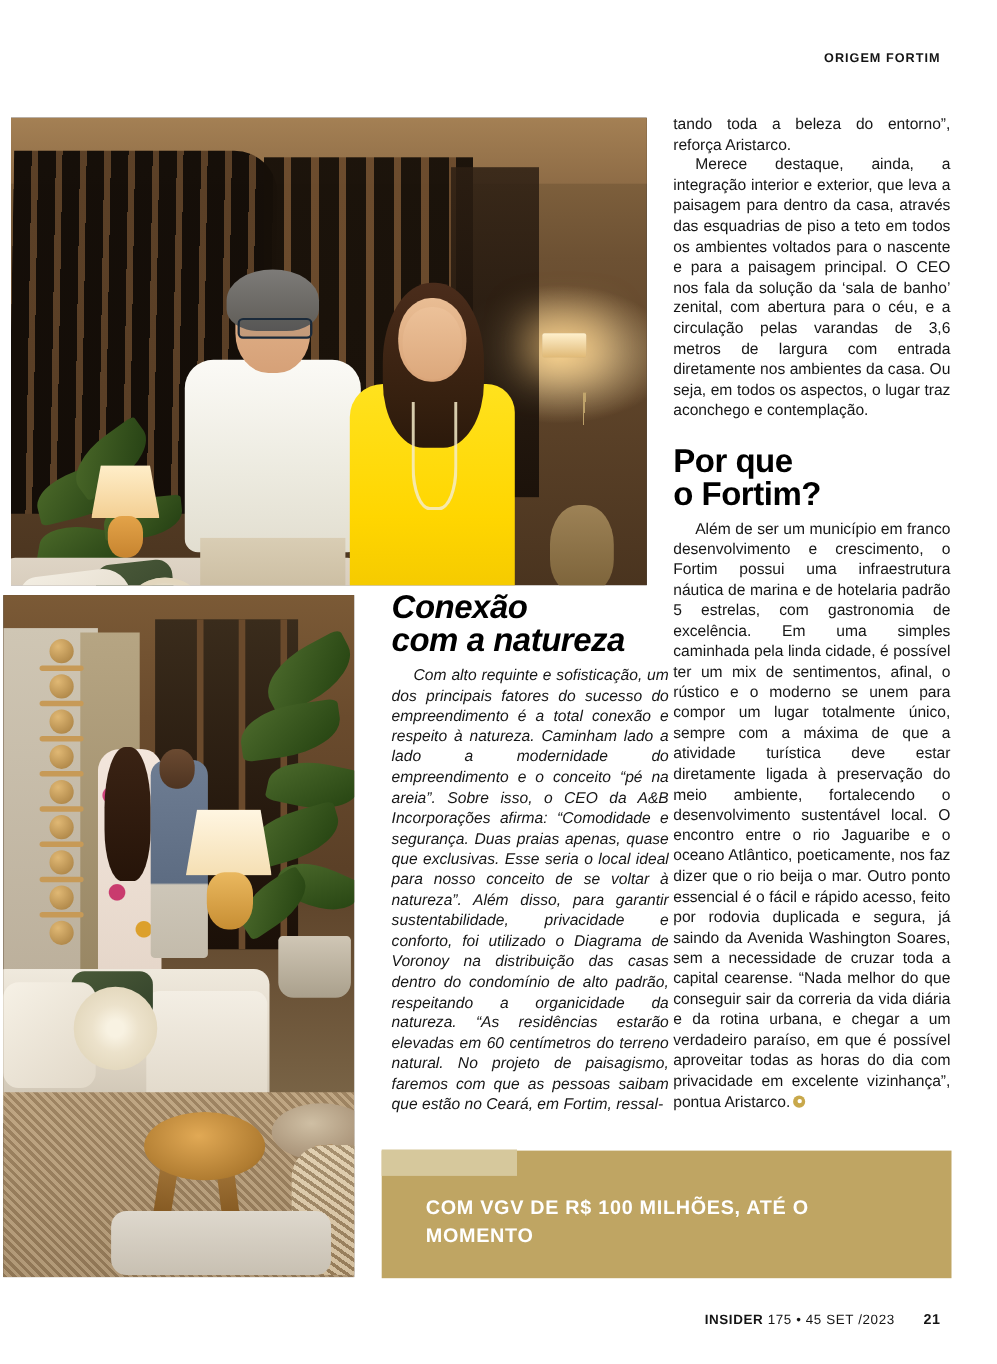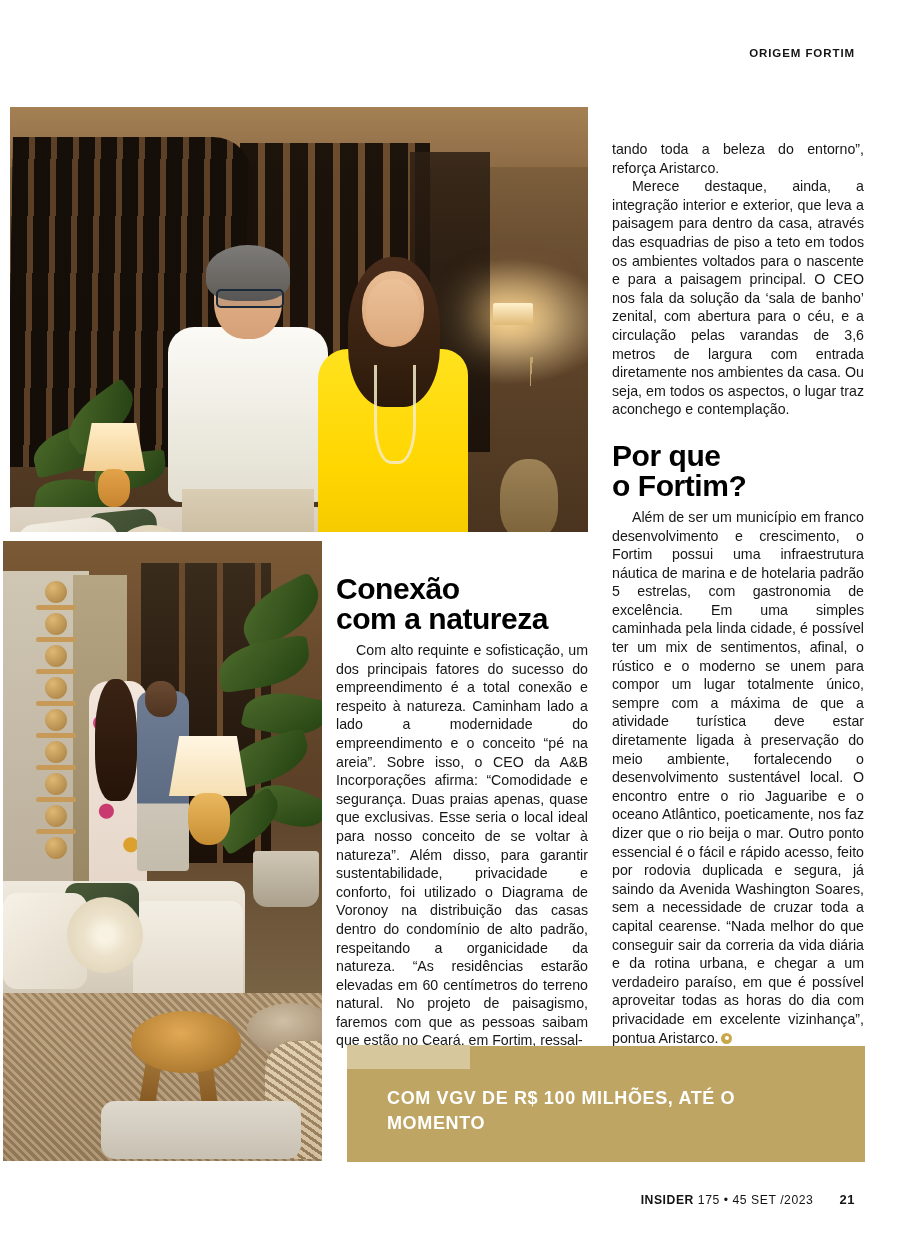--- a/index.html
+++ b/index.html
@@ -348,29 +348,29 @@
 
   
   .col {
     position: absolute;
     font-size: 14.2px;
     line-height: 18.6px;
     color: #161616;
     text-align: justify;
     text-justify: inter-word;
     hyphens: manual;
-    margin-top: 36px;
   }
   .col p { margin: 0; }
   .col p.indent { text-indent: 20px; }
 
   .col-left {
-    left: 336px;
+    left: 356px;
     top: 538px;
     width: 252px;
+    font-style: italic;
   }
   .col-right {
     left: 612px;
     top: 104px;
     width: 252px;
   }
 
   .headline {
     font-size: 30px;
     line-height: 30px;

